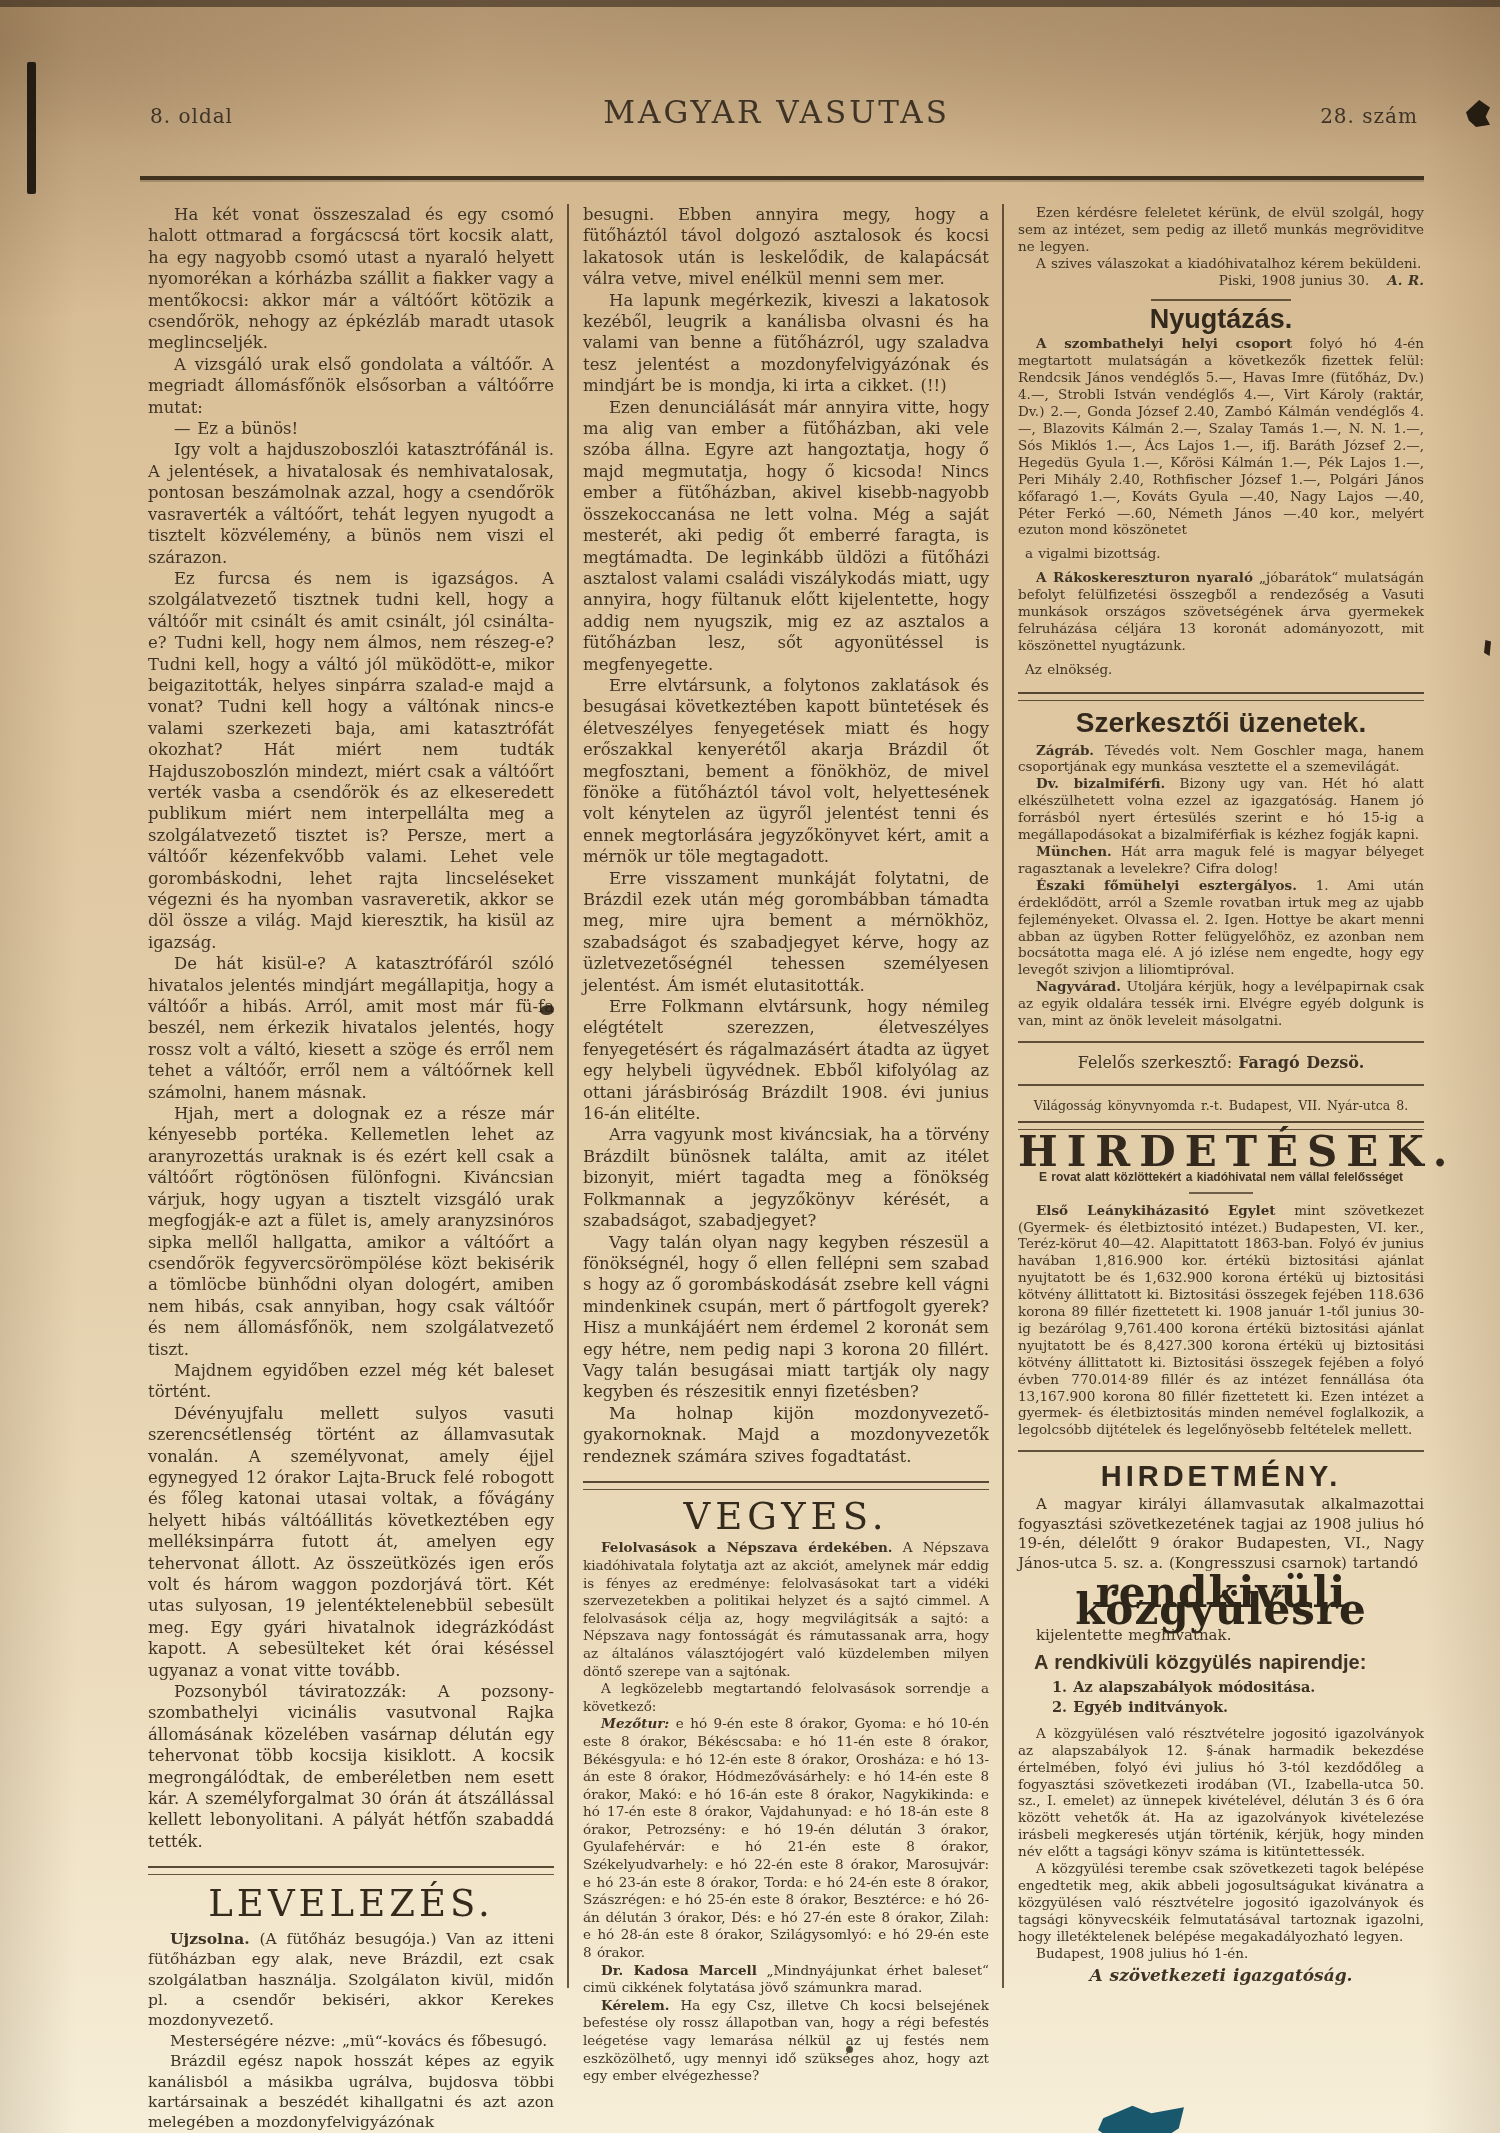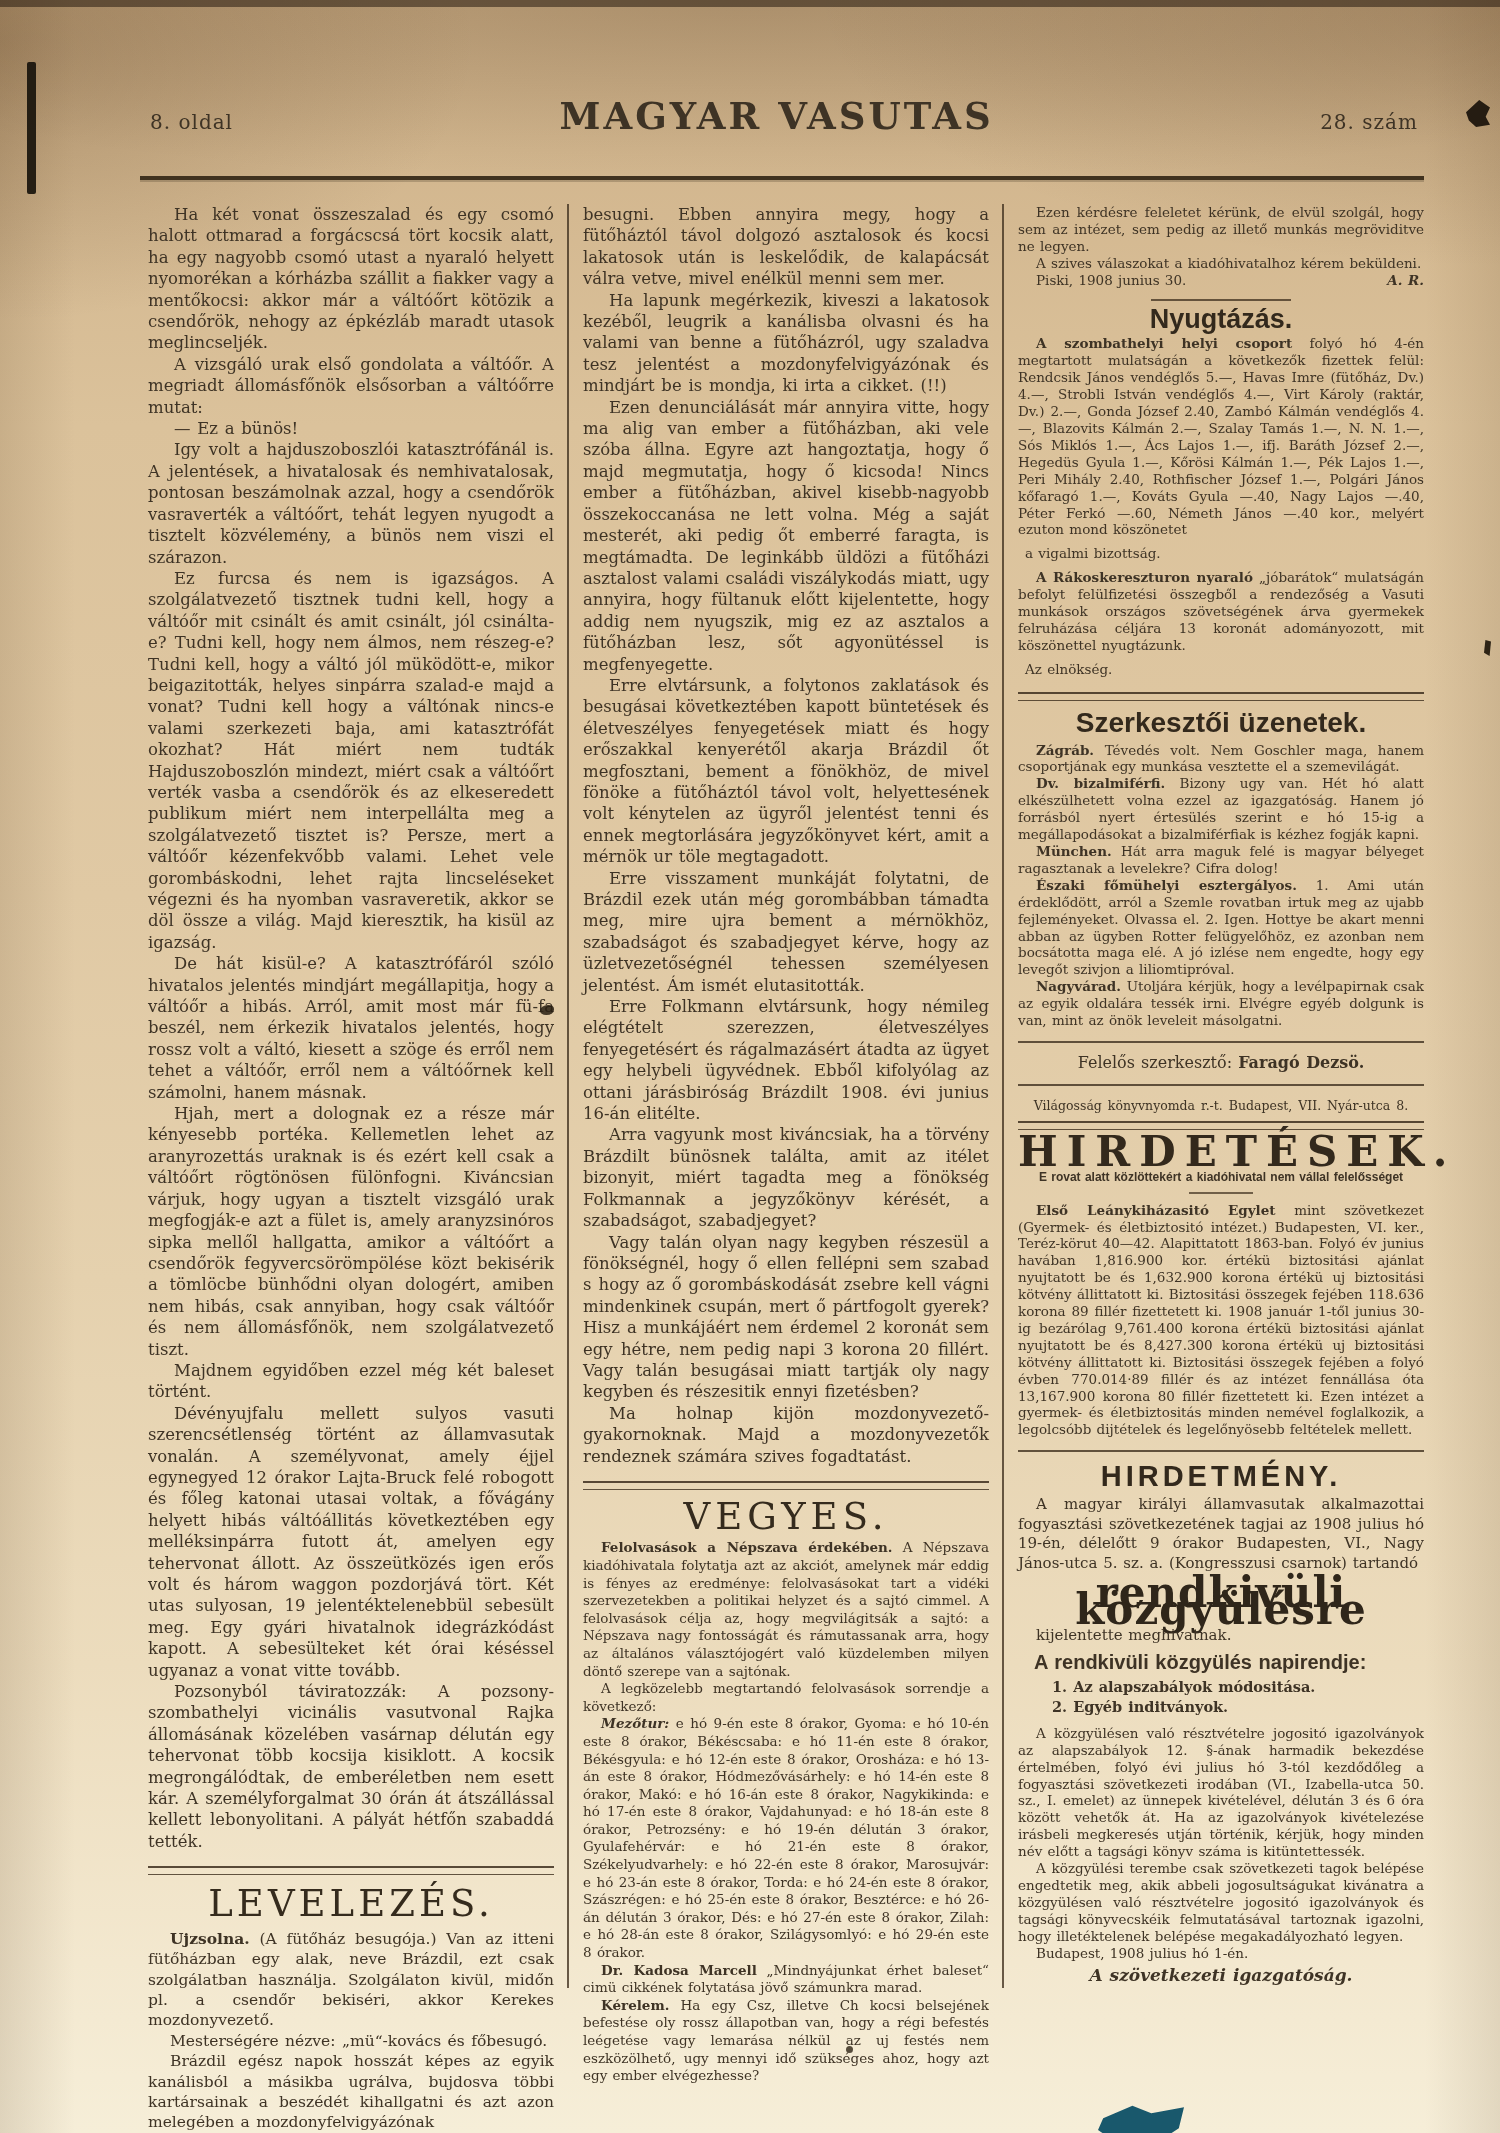--- a/index.html
+++ b/index.html
@@ -15,21 +15,21 @@
       radial-gradient(1100px 430px at 100% 0%, rgba(84,56,28,.26), transparent 62%),
       radial-gradient(820px 480px at 0% 2%, rgba(84,56,28,.28), transparent 58%),
       radial-gradient(1500px 260px at 50% 0%, rgba(60,40,20,.20), transparent 72%),
       linear-gradient(90deg, rgba(90,62,32,.15), transparent 5%, transparent 95%, rgba(90,62,32,.13));
   }
   .topedge{position:absolute;top:0;left:0;right:0;height:7px;background:rgba(40,28,16,.55);}
 
   
   .masthead{position:absolute;top:94px;left:150px;right:82px;display:flex;justify-content:space-between;align-items:baseline;}
   .mast-side{font-size:20px;letter-spacing:1px;}
-  .mast-title{font-size:37px;font-weight:bold;letter-spacing:3px;}
+  .mast-title{font-size:31px;font-weight:normal;letter-spacing:3px;}
   .headrule{position:absolute;top:176px;left:140px;right:76px;height:4px;background:#40321f;box-shadow:0 2px 0 rgba(64,50,31,.25);}
 
   
   .cols{position:absolute;top:204px;left:148px;right:72px;display:flex;}
   .col{width:406px;flex:0 0 406px;text-align:justify;}
   .col-body{font-size:16.5px;line-height:21.4px;word-spacing:1.5px;}
   .gut{flex:0 0 29px;position:relative;}
   .gut::after{content:"";position:absolute;left:13px;top:0;bottom:145px;width:2px;background:rgba(64,49,31,.78);}
 
   .p{margin:0;text-indent:26px;}
@@ -59,21 +59,21 @@
   
   .levelezes-body{font-size:15.5px;line-height:20.4px;word-spacing:1.5px;}
   .vegyes-body{font-size:13.5px;line-height:17.6px;word-spacing:1px;}
   .col3-body{font-size:13.5px;line-height:16.9px;word-spacing:1px;}
   .col3-body .p{text-indent:18px;}
   .levelezes-body .p{text-indent:22px;}
   .vegyes-body .p{text-indent:18px;}
 
   .sig{display:block;text-align:left;text-indent:0;margin:7px;padding-right:34px;}
   .sig-center{text-align:center;font-style:italic;font-weight:bold;text-indent:0;margin:5px 0 0;font-size:17px;}
-  .meta-line{display:flex;justify-content:space-between;text-indent:0;}
+  .meta-line{display:flex;justify-content:flex-end;text-indent:0;}
   .editor-line{text-align:center;text-indent:0;margin:4px 0;font-size:16px;}
   .imprint{text-align:center;text-indent:0;font-size:12.5px;margin:6px 0;word-spacing:2px;}
   .adnote{font-family:"Liberation Sans", sans-serif;font-weight:bold;font-size:12px;text-align:center;text-indent:0;margin:0;}
   .agenda{margin:0;text-indent:34px;font-size:14.5px;line-height:20px;text-align:left;font-weight:bold;}
   .invite{text-indent:0;font-size:15px;}
   .hm-open{font-size:15px;line-height:19.5px;}
 
   
   .art{position:absolute;pointer-events:none;}
   .art-topleft{left:27px;top:62px;width:9px;height:132px;background:#18130c;border-radius:2px;opacity:.92;}

